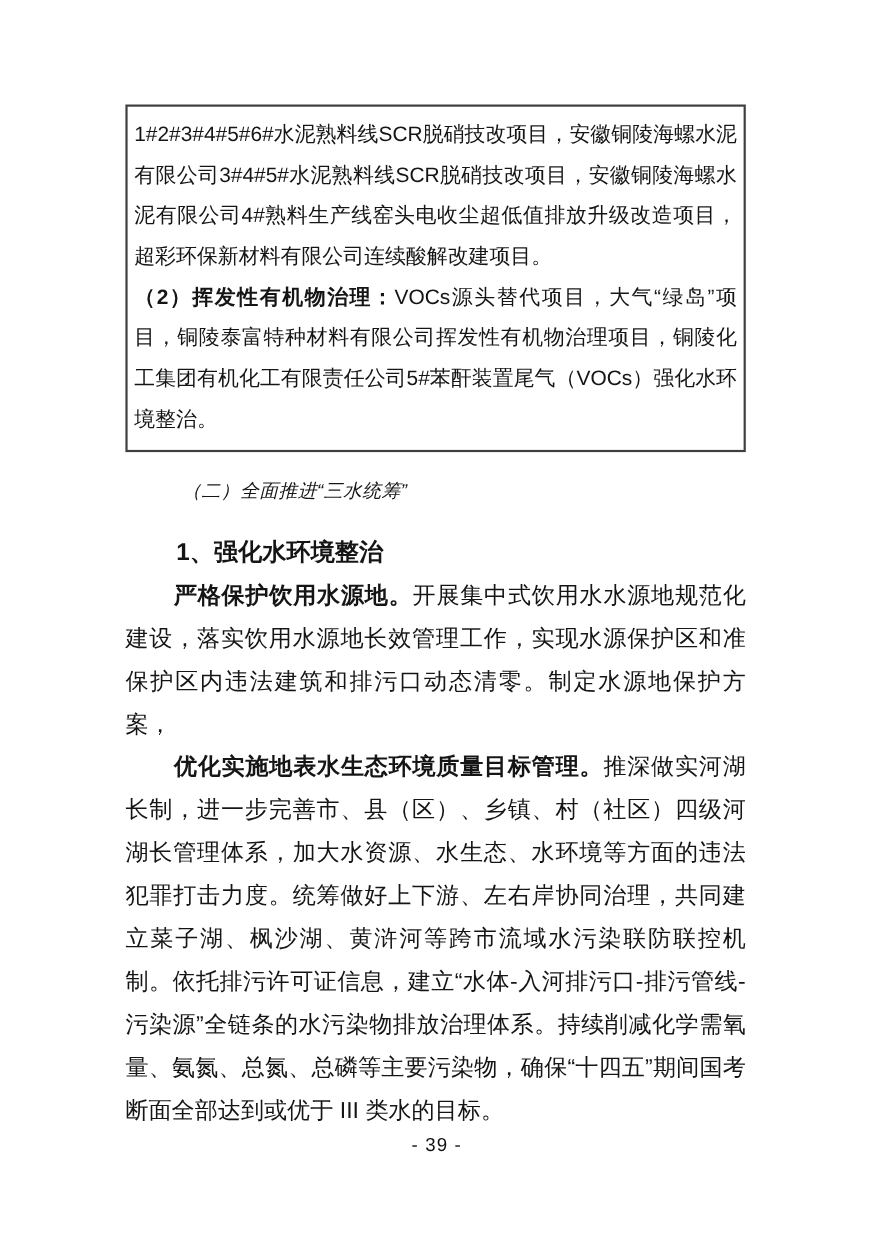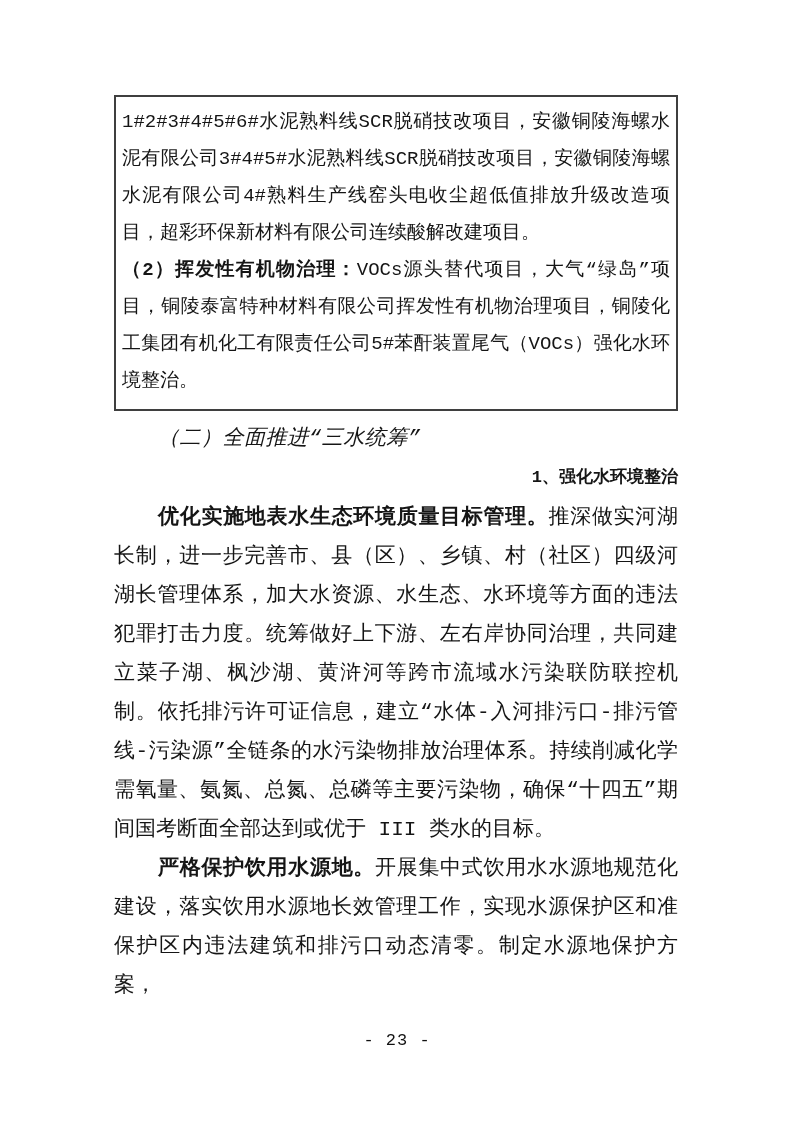--- a/index.html
+++ b/index.html
@@ -7,21 +7,21 @@
     padding: 0;
     background: #ffffff;
   }
   .page {
     position: relative;
     width: 794px;
     height: 1122px;
     margin: 0 auto;
     background: #ffffff;
     color: #151515;
-    font-family: Liberation Mono, monospace;
+    font-family: Liberation Sans, sans-serif;
     overflow: hidden;
   }
   .content {
     position: absolute;
     left: 114px;
     top: 95px;
     width: 564px;
   }
   .boxed-list {
     box-sizing: border-box;
@@ -44,33 +44,32 @@
   .para {
     margin: 0;
     font-size: 21px;
     line-height: 39px;
     text-align: justify;
   }
   .indent {
     text-indent: 2.1em;
   }
   .kai-heading {
-    font-size: 21px;
+    font-size: 17px;
     line-height: 39px;
     font-style: italic;
     font-weight: 400;
     letter-spacing: 0.5px;
-    margin: 0;
+    margin: 16px;
   }
   .sub-heading {
-    font-size: 17px;
+    font-size: 22px;
     line-height: 40px;
     font-weight: bold;
     margin: 0;
-    text-align: right;
   }
   .page-number {
     position: absolute;
     left: 0;
     right: 0;
     top: 1031px;
     text-align: center;
     font-size: 17px;
     color: #111111;
     letter-spacing: 1px;
@@ -84,21 +83,21 @@
   <div class="content">
 
     <div class="boxed-list">
       <p class="box-para"><span class="lead-bold"></span><span>1#2#3#4#5#6#水泥熟料线SCR脱硝技改项目，安徽铜陵海螺水泥有限公司3#4#5#水泥熟料线SCR脱硝技改项目，安徽铜陵海螺水泥有限公司4#熟料生产线窑头电收尘超低值排放升级改造项目，超彩环保新材料有限公司连续酸解改建项目。</span></p>
       <p class="box-para"><span class="lead-bold">（2）挥发性有机物治理：</span><span>VOCs源头替代项目，大气“绿岛”项目，铜陵泰富特种材料有限公司挥发性有机物治理项目，铜陵化工集团有机化工有限责任公司5#苯酐装置尾气（VOCs）强化水环境整治。</span></p>
     </div>
 
     <div class="body-text">
       <p class="kai-heading indent">（二）全面推进“三水统筹”</p>
       <p class="sub-heading indent">1、强化水环境整治</p>
+      <p class="para indent"><span class="lead-bold">严格保护饮用水源地。</span><span>开展集中式饮用水水源地规范化建设，落实饮用水源地长效管理工作，实现水源保护区和准保护区内违法建筑和排污口动态清零。制定水源地保护方案，</span></p>
       <p class="para indent"><span class="lead-bold">优化实施地表水生态环境质量目标管理。</span><span>推深做实河湖长制，进一步完善市、县（区）、乡镇、村（社区）四级河湖长管理体系，加大水资源、水生态、水环境等方面的违法犯罪打击力度。统筹做好上下游、左右岸协同治理，共同建立菜子湖、枫沙湖、黄浒河等跨市流域水污染联防联控机制。依托排污许可证信息，建立“水体-入河排污口-排污管线-污染源”全链条的水污染物排放治理体系。持续削减化学需氧量、氨氮、总氮、总磷等主要污染物，确保“十四五”期间国考断面全部达到或优于 III 类水的目标。</span></p>
-      <p class="para indent"><span class="lead-bold">严格保护饮用水源地。</span><span>开展集中式饮用水水源地规范化建设，落实饮用水源地长效管理工作，实现水源保护区和准保护区内违法建筑和排污口动态清零。制定水源地保护方案，</span></p>
     </div>
 
   </div>
 
-  <div class="page-number">- 23 -</div>
+  <div class="page-number">- 39 -</div>
 
 </div>
 
 </body></html>

